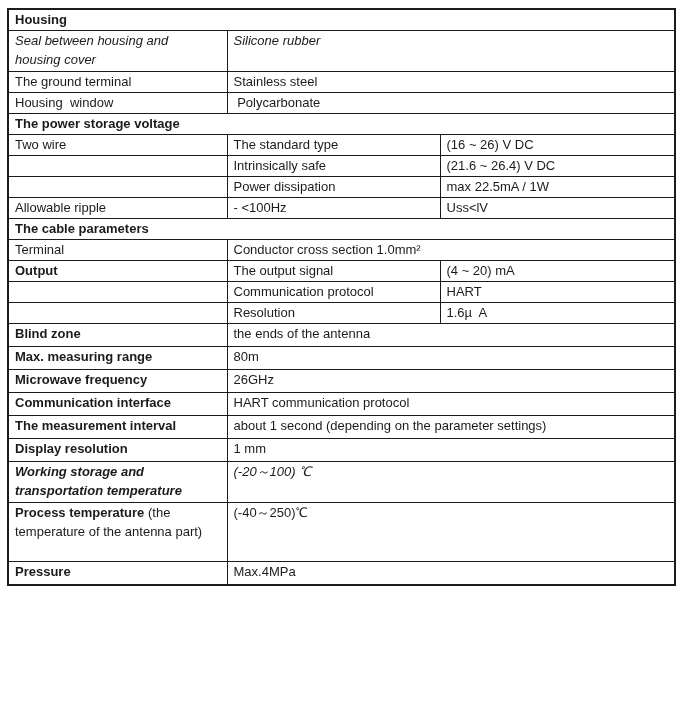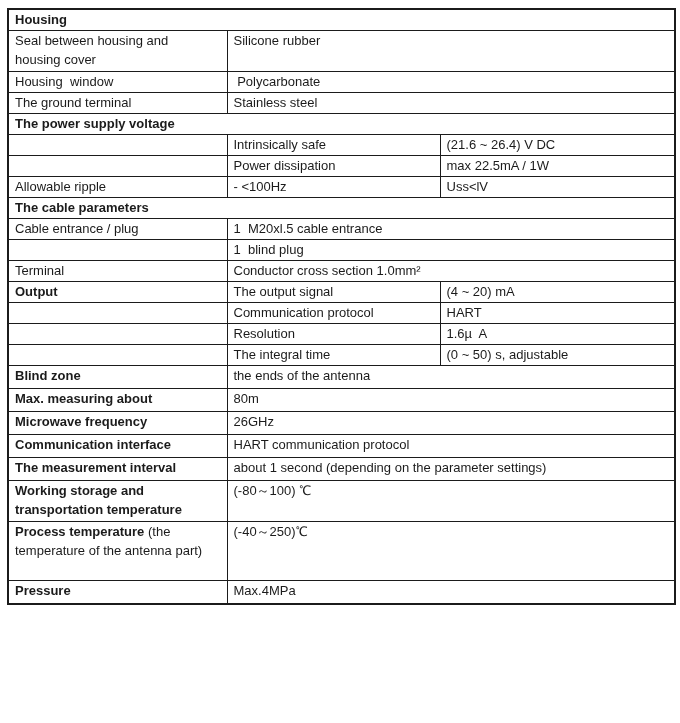--- a/index.html
+++ b/index.html
@@ -30,21 +30,21 @@
     font-size: 13px;
     line-height: 19px;
     color: #1b1b1b;
     padding: 0px 6px;
     vertical-align: top;
     white-space: pre-wrap;
     height: 20px;
     overflow: hidden;
   }
   tr.h22 > td { height: 22px; }
-  tr.h40 > td { height: 40px; }
+  tr.h40 > td { height: 40px; font-style: italic; }
   tr.h58 > td { height: 58px; margin-top: 7px; }
   .b { font-weight: bold; }
 </style>
 </head>
 <body>
 
 <table class="spec-table">
   <colgroup>
     <col class="c1">
       <col class="c2">
@@ -53,104 +53,100 @@
   <tbody>
     <tr>
       <td colspan="3" class="b">Housing</td>
     </tr>
     <tr class="h40">
       <td>Seal between housing and
 housing cover</td>
       <td colspan="2">Silicone rubber</td>
     </tr>
     <tr>
+      <td>The ground terminal</td>
+      <td colspan="2">Stainless steel</td>
+    </tr>
+    <tr>
       <td>Housing  window</td>
       <td colspan="2"> Polycarbonate</td>
     </tr>
     <tr>
-      <td>The ground terminal</td>
-      <td colspan="2">Stainless steel</td>
+      <td colspan="3" class="b">The power storage voltage</td>
     </tr>
     <tr>
-      <td colspan="3" class="b">The power supply voltage</td>
+      <td>Two wire</td>
+      <td>The standard type</td>
+      <td>(16 ~ 26) V DC</td>
     </tr>
     <tr>
       <td></td>
       <td>Intrinsically safe</td>
       <td>(21.6 ~ 26.4) V DC</td>
     </tr>
     <tr>
       <td></td>
       <td>Power dissipation</td>
       <td>max 22.5mA / 1W</td>
     </tr>
     <tr>
       <td>Allowable ripple</td>
       <td>- &lt;100Hz</td>
       <td>Uss&lt;lV</td>
     </tr>
     <tr>
       <td colspan="3" class="b">The cable parameters</td>
     </tr>
     <tr>
-      <td>Cable entrance / plug</td>
-      <td colspan="2">1  M20xl.5 cable entrance</td>
-    </tr>
-    <tr>
-      <td></td>
-      <td colspan="2">1  blind plug</td>
-    </tr>
-    <tr>
       <td>Terminal</td>
       <td colspan="2">Conductor cross section 1.0mm²</td>
     </tr>
     <tr>
       <td class="b">Output</td>
       <td>The output signal</td>
       <td>(4 ~ 20) mA</td>
     </tr>
     <tr>
       <td></td>
       <td>Communication protocol</td>
       <td>HART</td>
     </tr>
     <tr>
       <td></td>
       <td>Resolution</td>
       <td>1.6µ  A</td>
     </tr>
-    <tr>
-      <td></td>
-      <td>The integral time</td>
-      <td>(0 ~ 50) s, adjustable</td>
-    </tr>
     <tr class="h22">
       <td class="b">Blind zone</td>
       <td colspan="2">the ends of the antenna</td>
     </tr>
     <tr class="h22">
-      <td class="b">Max. measuring about</td>
+      <td class="b">Max. measuring range</td>
       <td colspan="2">80m</td>
     </tr>
     <tr class="h22">
       <td class="b">Microwave frequency</td>
       <td colspan="2">26GHz</td>
     </tr>
     <tr class="h22">
       <td class="b">Communication interface</td>
       <td colspan="2">HART communication protocol</td>
     </tr>
     <tr class="h22">
       <td class="b">The measurement interval</td>
       <td colspan="2">about 1 second (depending on the parameter settings)</td>
     </tr>
+    <tr class="h22">
+      <td class="b">Display resolution</td>
+      <td colspan="2">1 mm</td>
+    </tr>
     <tr class="h40">
       <td class="b">Working storage and
 transportation temperature</td>
-      <td colspan="2">(-80～100) ℃</td>
+      <td colspan="2">(-20～100) ℃</td>
     </tr>
     <tr class="h58">
       <td><span class="b">Process temperature</span><span> (the
 temperature of the antenna part)</span></td>
       <td colspan="2">(-40～250)℃</td>
     </tr>
     <tr class="h22">
       <td class="b">Pressure</td>
       <td colspan="2">Max.4MPa</td>
     </tr>

